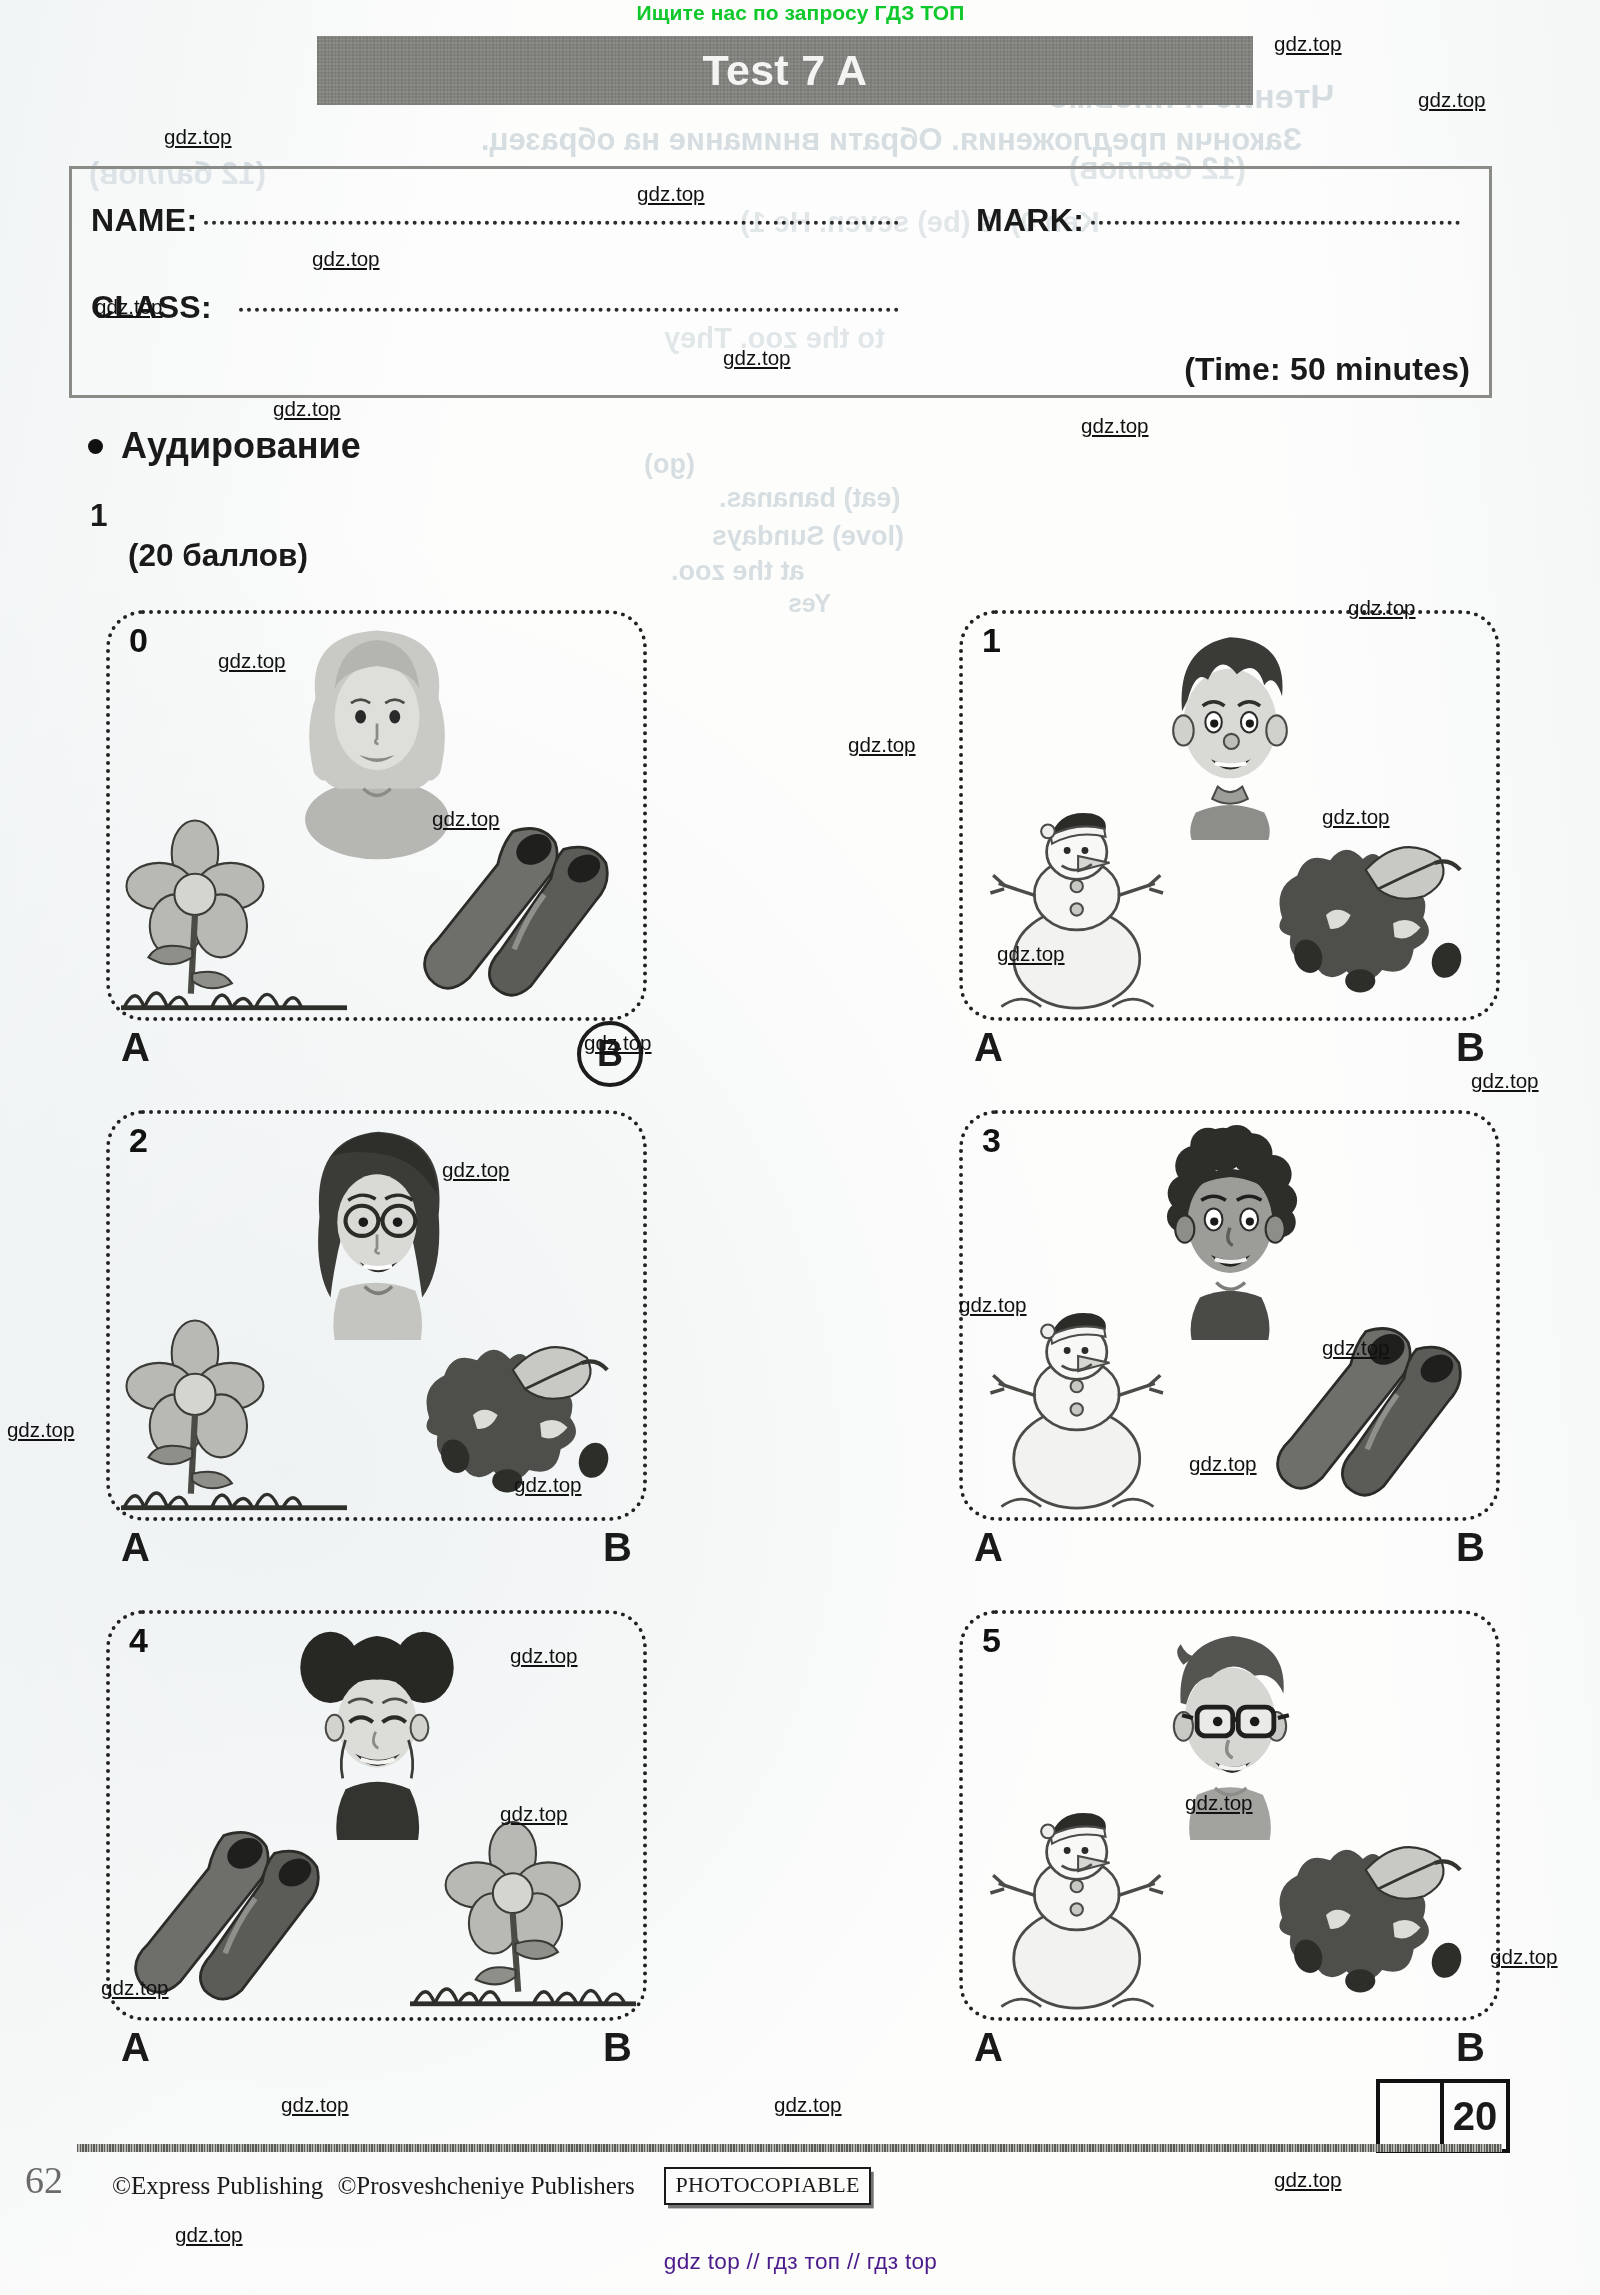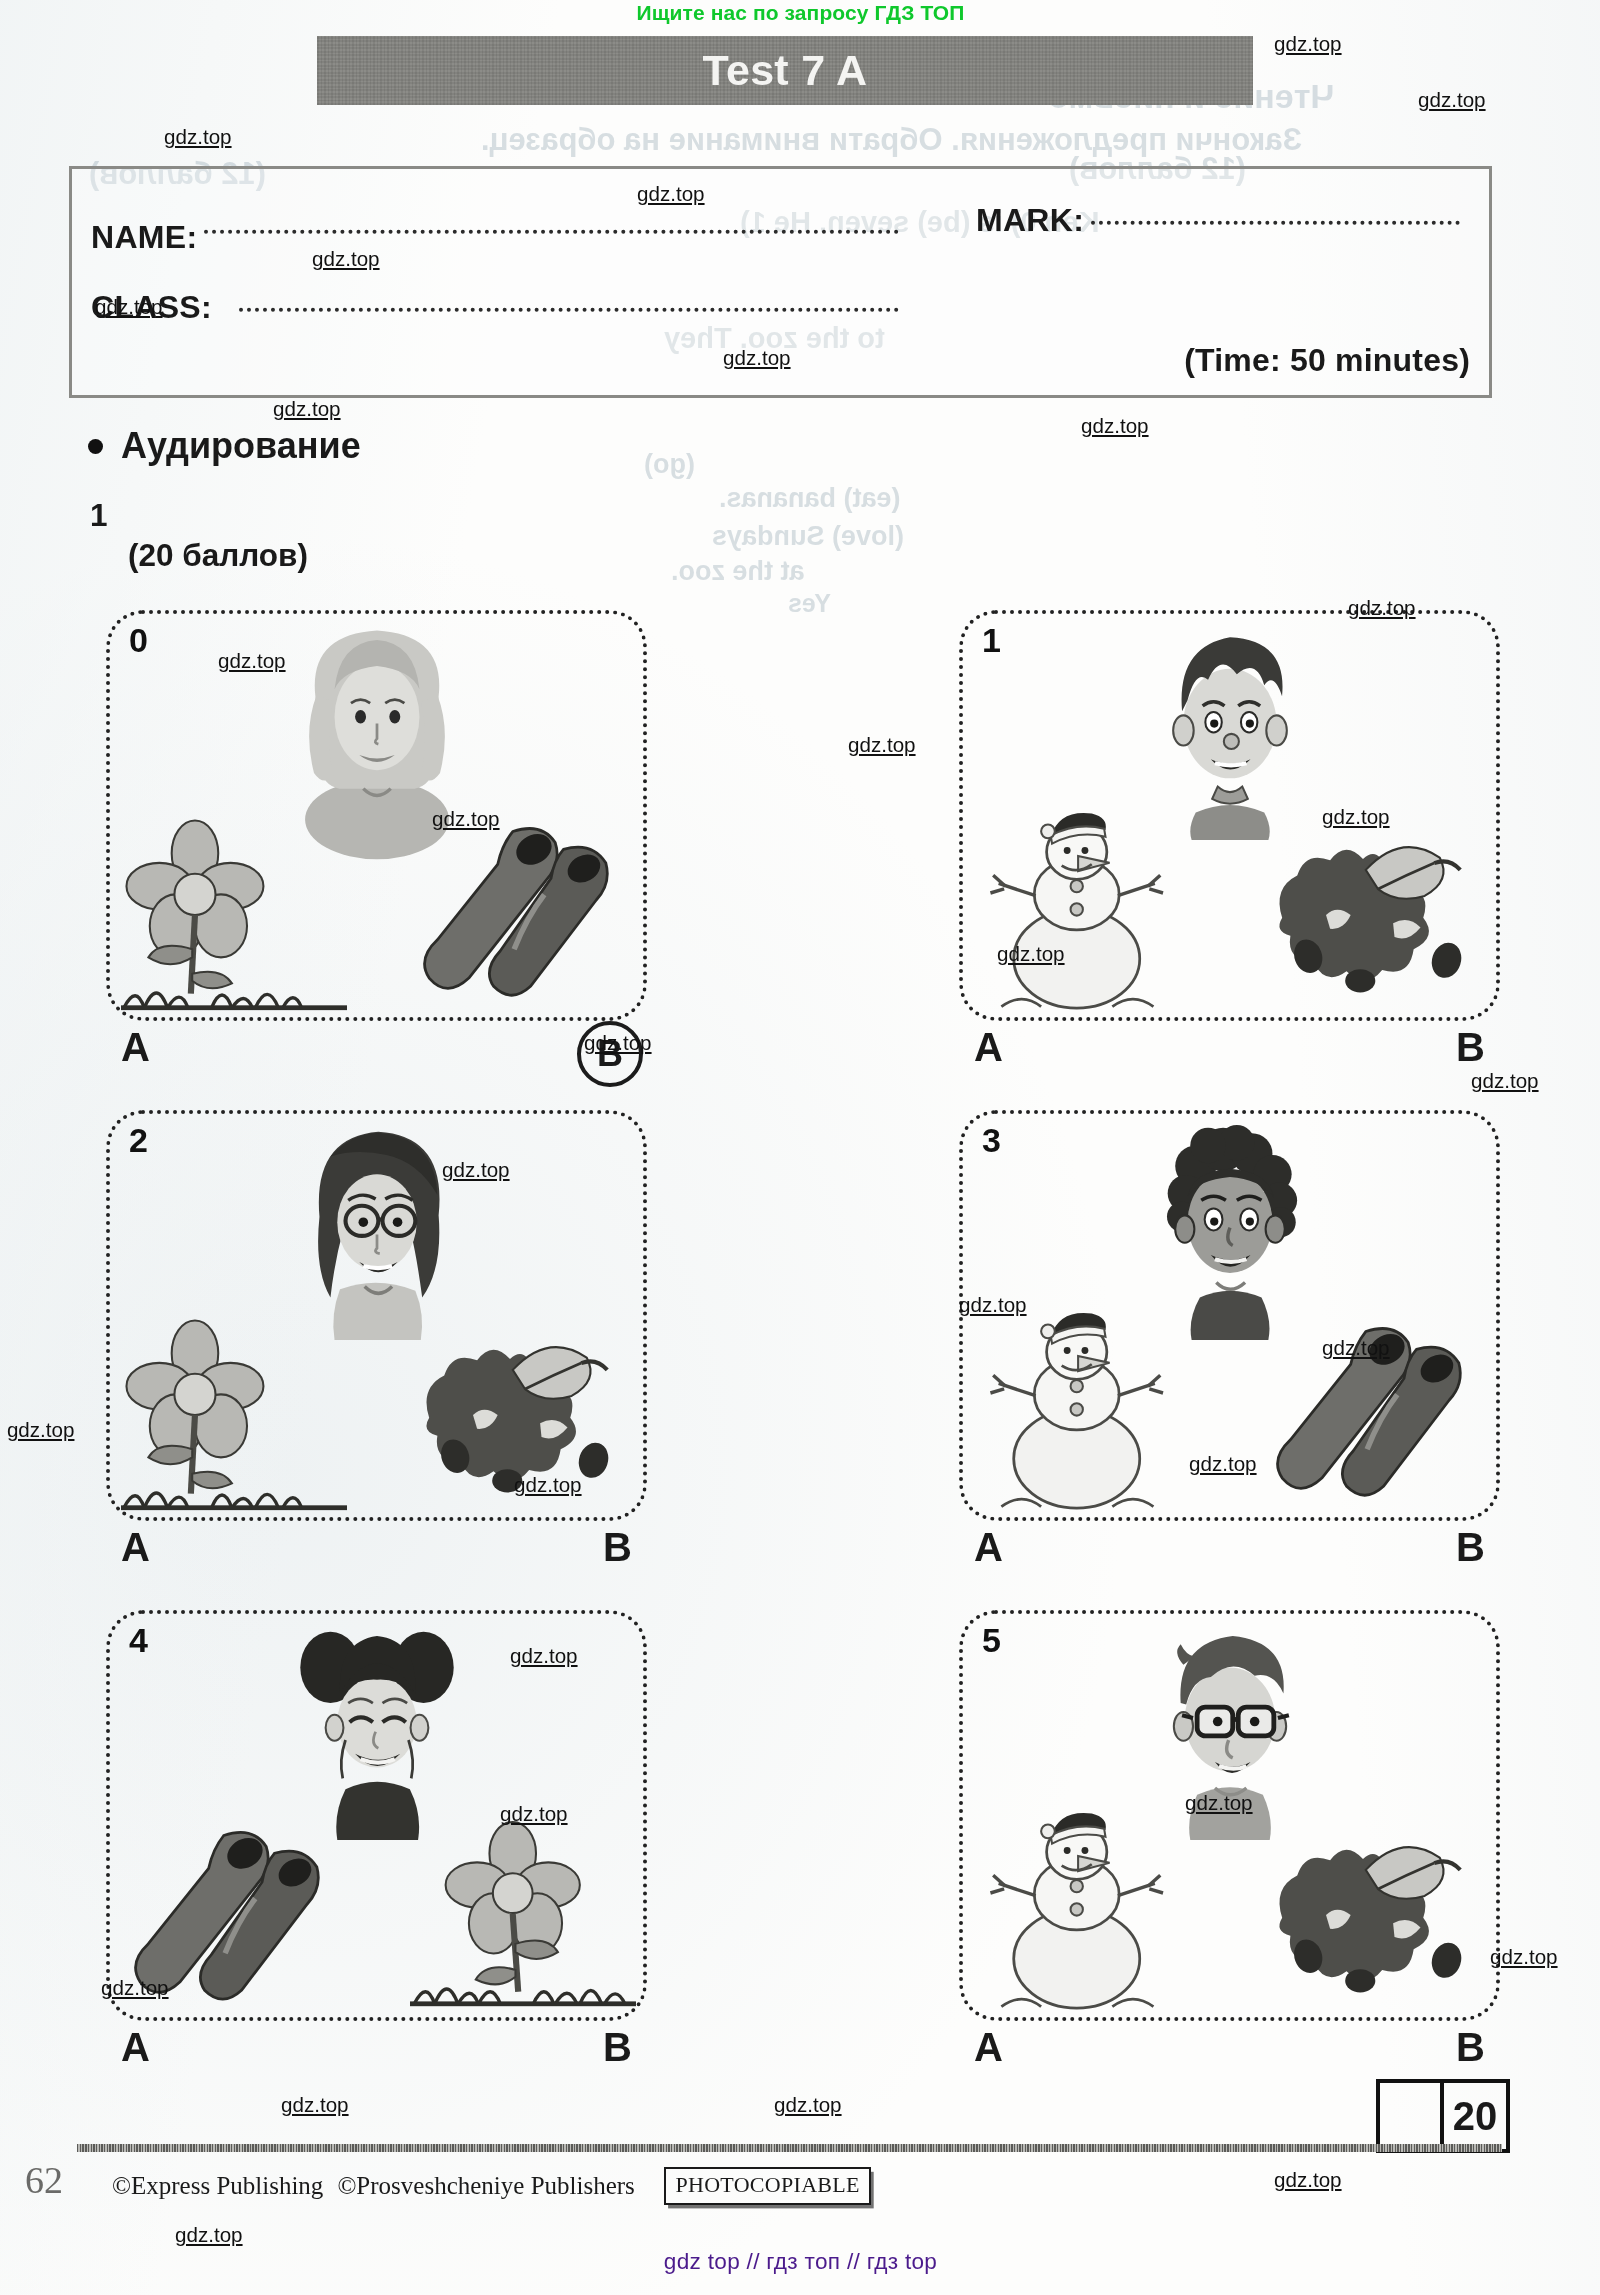--- a/index.html
+++ b/index.html
@@ -48,26 +48,26 @@
     box-sizing:border-box;
   }
   .row-line{position:absolute;display:flex;align-items:baseline;}
   .lbl{font-size:32px;font-weight:700;letter-spacing:0.3px;white-space:nowrap;}
   .dots{
     flex:1;
     border-bottom:4.1px dotted #2b2b2b;
     margin-left:6.9px;
     transform:translateY(-6.2px);
   }
-  .r-name{left:19px;top:50px;width:808px;align-items:center;}
+  .r-name{left:19px;top:33px;width:808px;}
   .r-class{left:19px;top:120px;width:808px;gap:20px;}
   .r-date{left:904px;top:33px;width:484px;}
   .r-mark{left:904px;top:112px;width:484px;}
   .time-note{
-    position:absolute;right:19px;bottom:16px;
+    position:absolute;right:19px;bottom:7px;
     font-size:32px;font-weight:700;letter-spacing:0.2px;
   }
   
   .section-head{
     position:absolute;left:88px;top:425px;
     display:flex;align-items:center;gap:18px;
   }
   .bullet{
     width:15px;height:15px;border-radius:50%;background:#111;
     display:inline-block;

